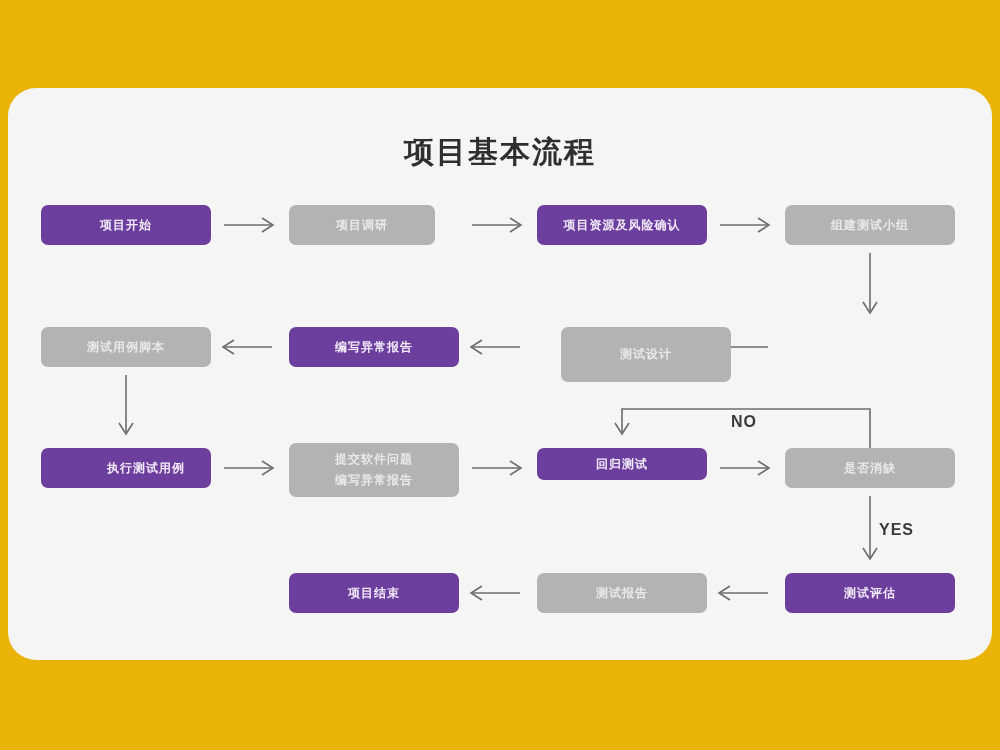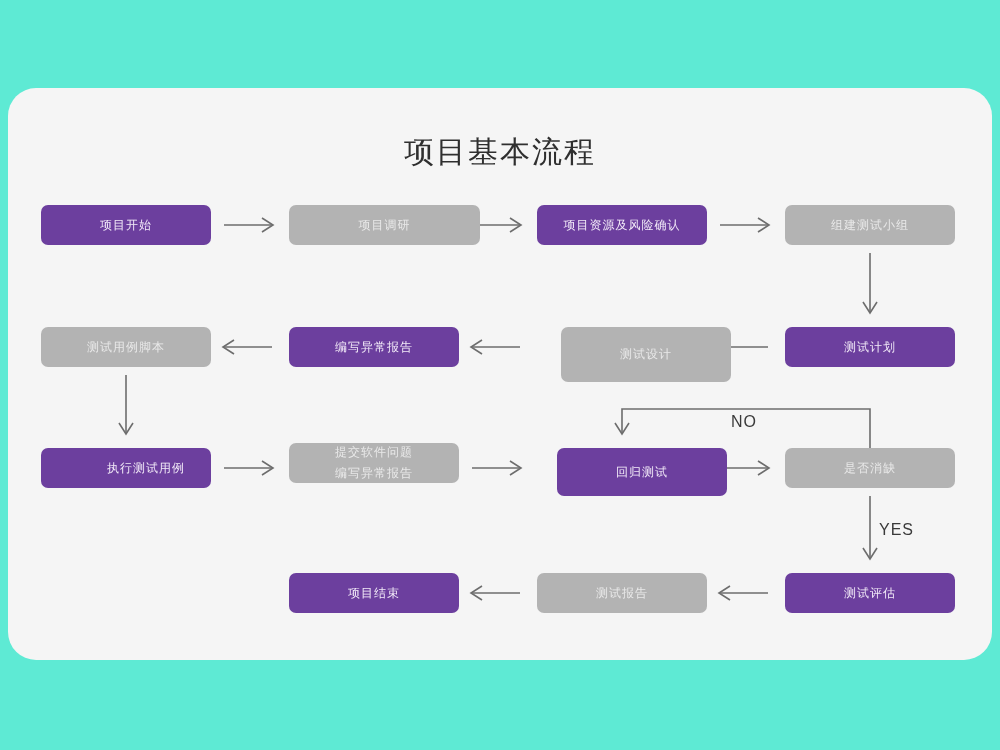--- a/index.html
+++ b/index.html
@@ -10,21 +10,22 @@
   body {
     width: 1000px;
     height: 750px;
     font-family: "Liberation Sans", "DejaVu Sans", sans-serif;
     overflow: hidden;
   }
   #stage {
     position: relative;
     width: 1000px;
     height: 750px;
-    background: #5eead4;
+    background: #eab308;
+    font-weight: bold;
   }
   #panel {
     position: absolute;
     left: 8px;
     top: 88px;
     width: 984px;
     height: 572px;
     background: #f5f5f5;
     border-radius: 28px;
   }
@@ -159,33 +160,32 @@
       <line x1="768" y1="593" x2="720" y2="593"></line>
       <path class="head" d="M730 586 L719 593 L730 600"></path>
     </g>
     <g>
       <line x1="520" y1="593" x2="472" y2="593"></line>
       <path class="head" d="M482 586 L471 593 L482 600"></path>
     </g>
   </svg>
 
   <div class="node purple" style="left:41px;top:205px;width:170px;height:40px;">项目开始</div>
-  <div class="node gray" style="left:289px;top:205px;width:191px;height:40px;">项目调研</div>
+  <div class="node gray" style="left:289px;top:205px;width:146px;height:40px;">项目调研</div>
   <div class="node purple" style="left:537px;top:205px;width:170px;height:40px;">项目资源及风险确认</div>
   <div class="node gray" style="left:785px;top:205px;width:170px;height:40px;">组建测试小组</div>
 
   <div class="node gray" style="left:41px;top:327px;width:170px;height:40px;">测试用例脚本</div>
   <div class="node purple" style="left:289px;top:327px;width:170px;height:40px;">编写异常报告</div>
   <div class="node gray" style="left:561px;top:327px;width:170px;height:55px;">测试设计</div>
-  <div class="node purple" style="left:785px;top:327px;width:170px;height:40px;">测试计划</div>
 
   <div class="node purple" style="left:41px;top:448px;width:170px;height:40px;padding-left:40px;">执行测试用例</div>
-  <div class="node gray" style="left:289px;top:443px;width:170px;height:40px;white-space:pre-line;">提交软件问题
+  <div class="node gray" style="left:289px;top:443px;width:170px;height:54px;white-space:pre-line;">提交软件问题
 编写异常报告</div>
-  <div class="node purple" style="left:537px;top:448px;width:170px;height:48px;margin-left:20px;">回归测试</div>
+  <div class="node purple" style="left:537px;top:448px;width:170px;height:32px;">回归测试</div>
   <div class="node gray" style="left:785px;top:448px;width:170px;height:40px;">是否消缺</div>
 
   <div class="node purple" style="left:289px;top:573px;width:170px;height:40px;">项目结束</div>
   <div class="node gray" style="left:537px;top:573px;width:170px;height:40px;">测试报告</div>
   <div class="node purple" style="left:785px;top:573px;width:170px;height:40px;">测试评估</div>
 
   <div class="edge-label" style="left:731px;top:413px;">NO</div>
   <div class="edge-label" style="left:879px;top:521px;">YES</div>
 
 </div>

